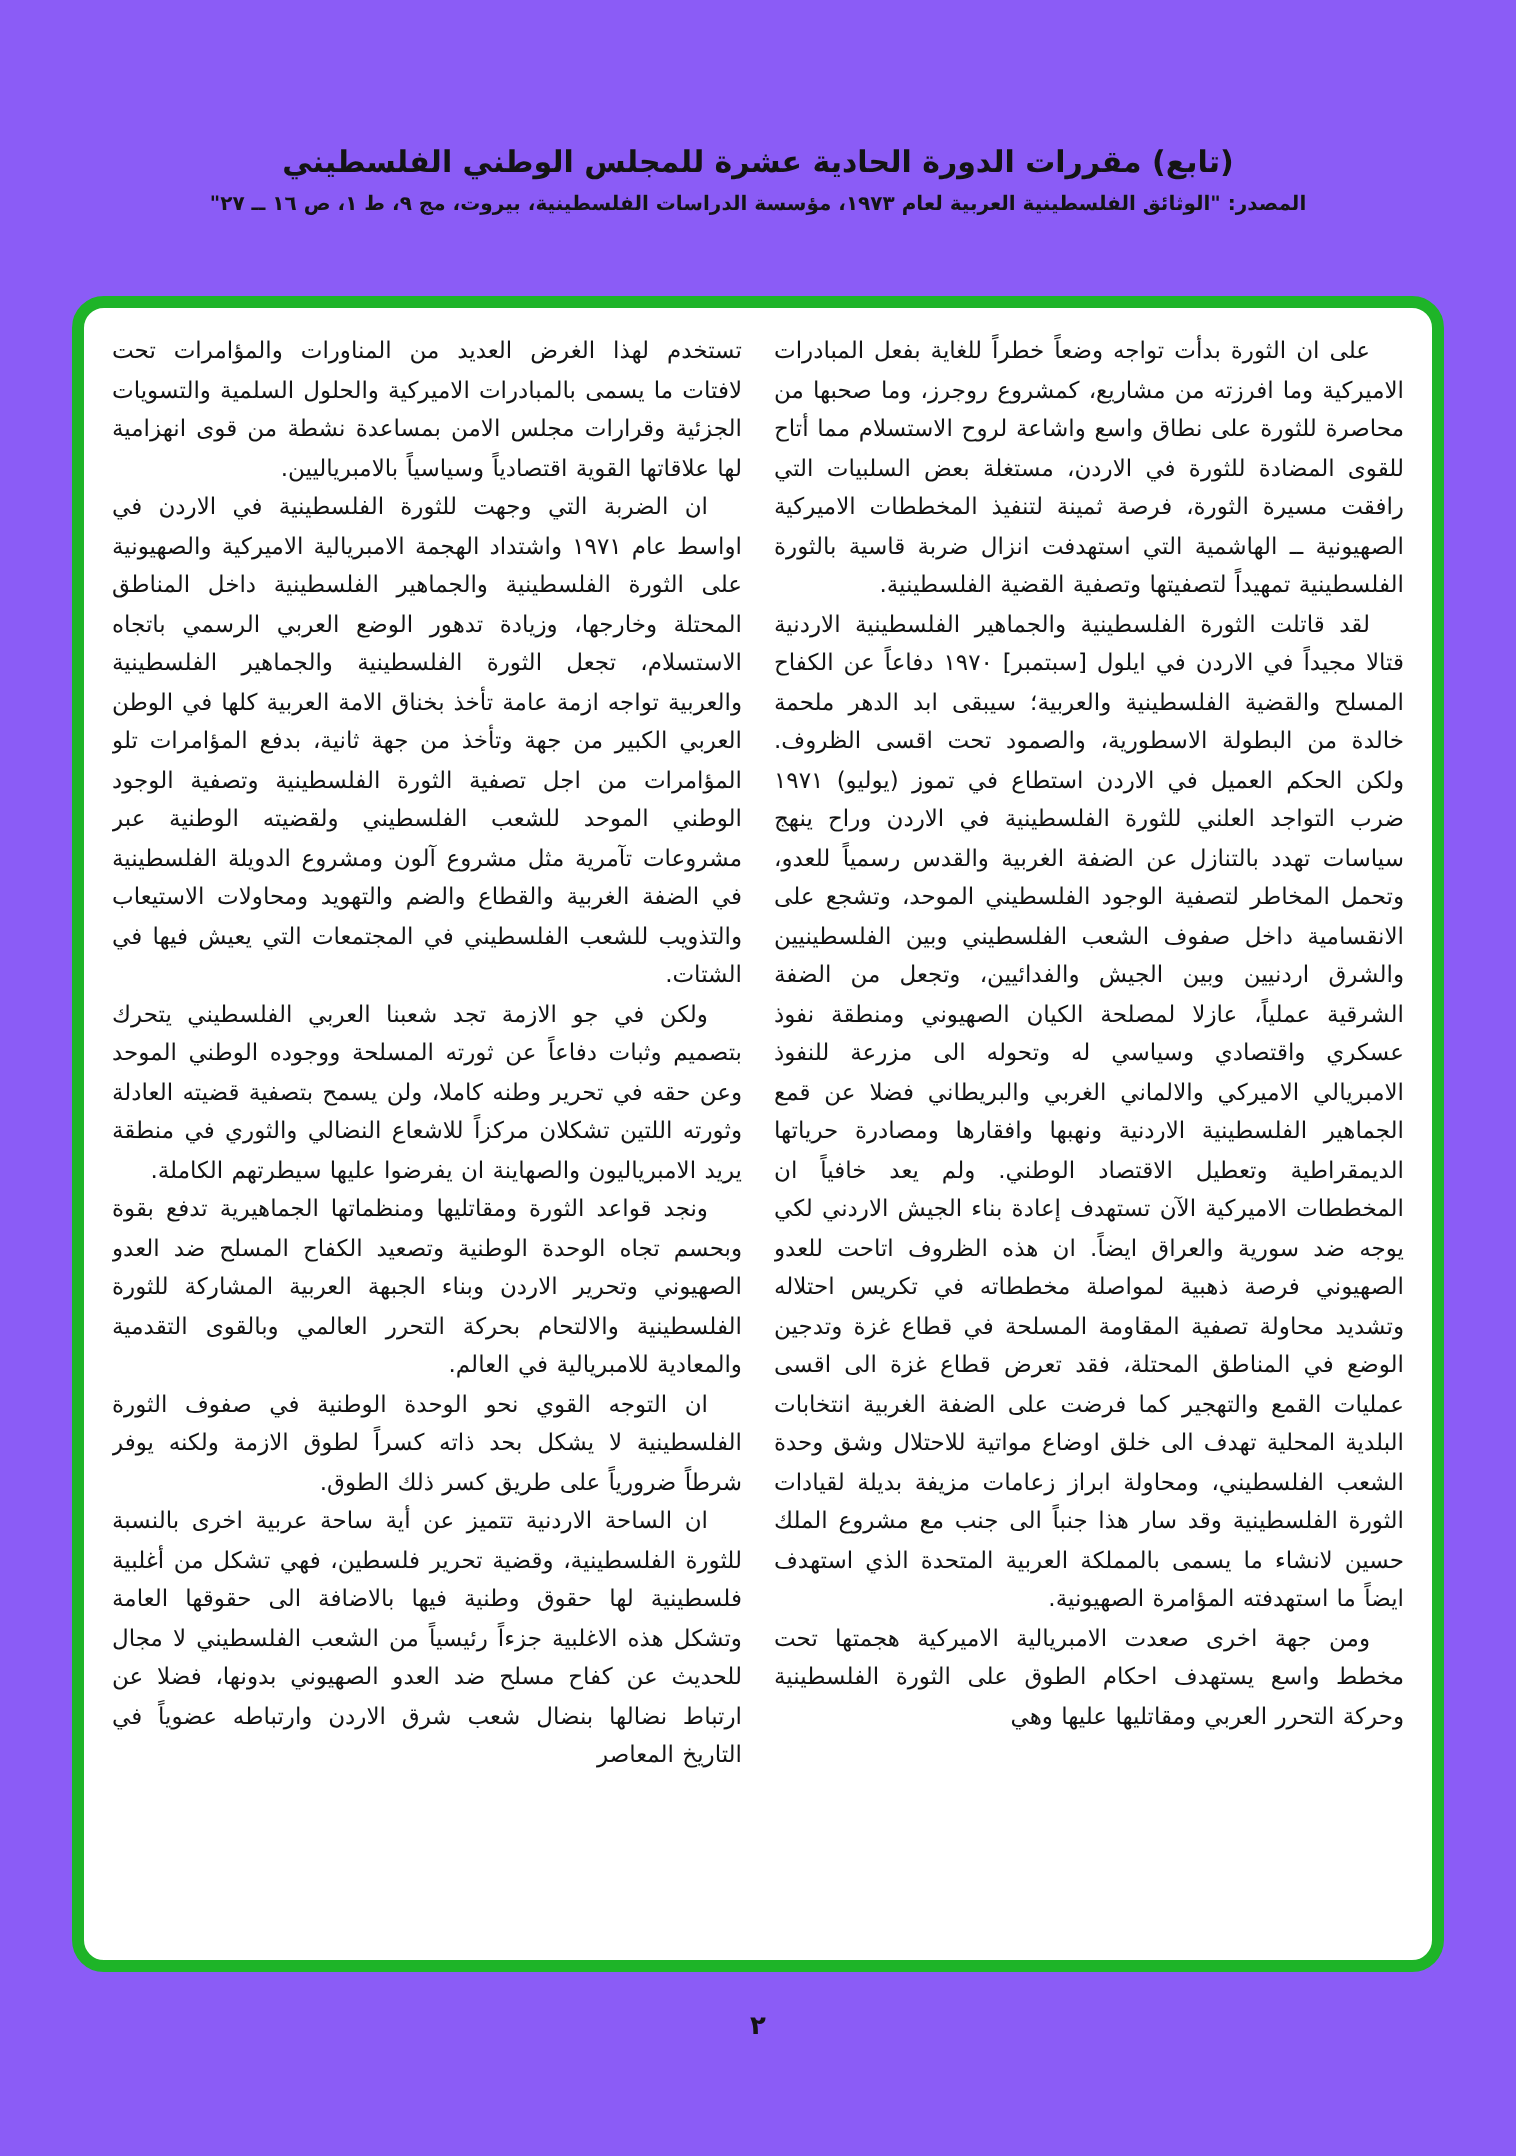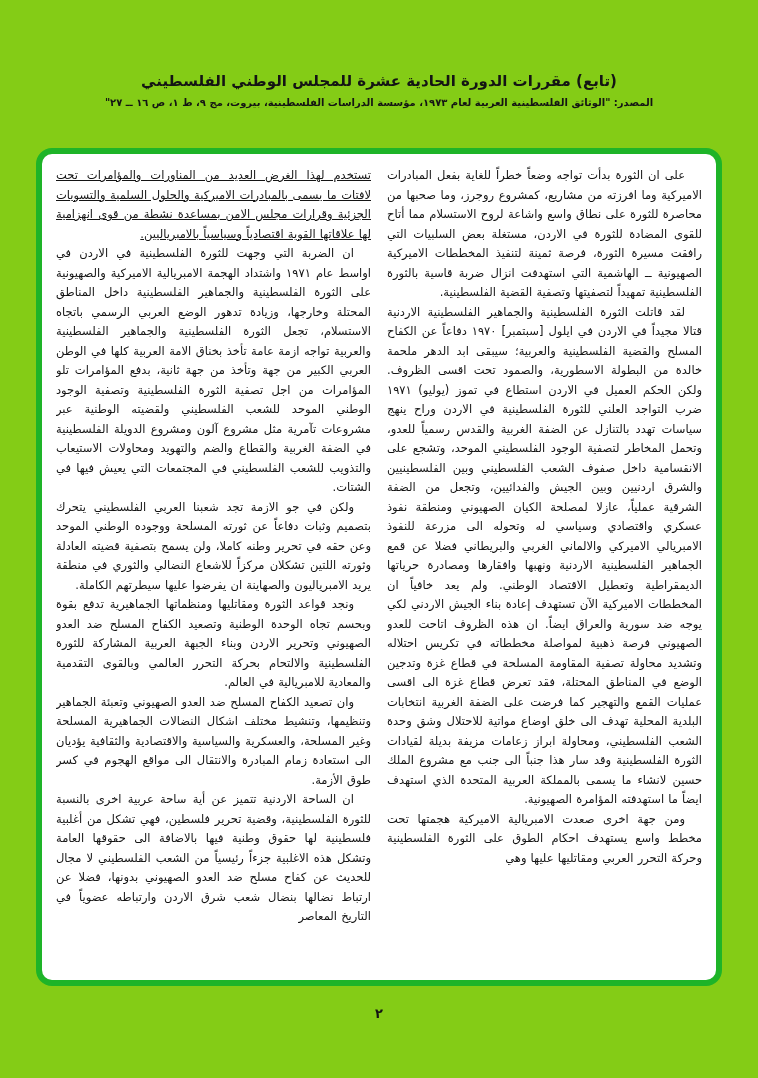--- a/index.html
+++ b/index.html
@@ -4,21 +4,21 @@
 <style>
   html, body {
     margin: 0;
     padding: 0;
     background: #ffffff;
   }
   .page {
     position: relative;
     width: 758px;
     height: 1078px;
-    background: #84cc16;
+    background: #8b5cf6;
     font-family: "DejaVu Sans", sans-serif;
     direction: rtl;
     color: #141414;
     overflow: hidden;
   }
   .header {
     position: absolute;
     top: 72px;
     right: 0;
     left: 0;
@@ -62,21 +62,20 @@
   }
   .col p {
     margin: 0;
     font-size: 11.5px;
     line-height: 19.5px;
     text-indent: 17px;
     word-spacing: 0.5px;
   }
   .col p.cont {
     text-indent: 0;
-    text-decoration: underline;
   }
   .page-number {
     position: absolute;
     top: 1006px;
     right: 0;
     left: 0;
     text-align: center;
     font-size: 13px;
     font-weight: bold;
   }
@@ -98,21 +97,21 @@
         <p>على ان الثورة بدأت تواجه وضعاً خطراً للغاية بفعل المبادرات الاميركية وما افرزته من مشاريع، كمشروع روجرز، وما صحبها من محاصرة للثورة على نطاق واسع واشاعة لروح الاستسلام مما أتاح للقوى المضادة للثورة في الاردن، مستغلة بعض السلبيات التي رافقت مسيرة الثورة، فرصة ثمينة لتنفيذ المخططات الاميركية الصهيونية ــ الهاشمية التي استهدفت انزال ضربة قاسية بالثورة الفلسطينية تمهيداً لتصفيتها وتصفية القضية الفلسطينية.</p>
         <p>لقد قاتلت الثورة الفلسطينية والجماهير الفلسطينية الاردنية قتالا مجيداً في الاردن في ايلول [سبتمبر] ١٩٧٠ دفاعاً عن الكفاح المسلح والقضية الفلسطينية والعربية؛ سيبقى ابد الدهر ملحمة خالدة من البطولة الاسطورية، والصمود تحت اقسى الظروف. ولكن الحكم العميل في الاردن استطاع في تموز (يوليو) ١٩٧١ ضرب التواجد العلني للثورة الفلسطينية في الاردن وراح ينهج سياسات تهدد بالتنازل عن الضفة الغربية والقدس رسمياً للعدو، وتحمل المخاطر لتصفية الوجود الفلسطيني الموحد، وتشجع على الانقسامية داخل صفوف الشعب الفلسطيني وبين الفلسطينيين والشرق اردنيين وبين الجيش والفدائيين، وتجعل من الضفة الشرقية عملياً، عازلا لمصلحة الكيان الصهيوني ومنطقة نفوذ عسكري واقتصادي وسياسي له وتحوله الى مزرعة للنفوذ الامبريالي الاميركي والالماني الغربي والبريطاني فضلا عن قمع الجماهير الفلسطينية الاردنية ونهبها وافقارها ومصادرة حرياتها الديمقراطية وتعطيل الاقتصاد الوطني. ولم يعد خافياً ان المخططات الاميركية الآن تستهدف إعادة بناء الجيش الاردني لكي يوجه ضد سورية والعراق ايضاً. ان هذه الظروف اتاحت للعدو الصهيوني فرصة ذهبية لمواصلة مخططاته في تكريس احتلاله وتشديد محاولة تصفية المقاومة المسلحة في قطاع غزة وتدجين الوضع في المناطق المحتلة، فقد تعرض قطاع غزة الى اقسى عمليات القمع والتهجير كما فرضت على الضفة الغربية انتخابات البلدية المحلية تهدف الى خلق اوضاع مواتية للاحتلال وشق وحدة الشعب الفلسطيني، ومحاولة ابراز زعامات مزيفة بديلة لقيادات الثورة الفلسطينية وقد سار هذا جنباً الى جنب مع مشروع الملك حسين لانشاء ما يسمى بالمملكة العربية المتحدة الذي استهدف ايضاً ما استهدفته المؤامرة الصهيونية.</p>
         <p>ومن جهة اخرى صعدت الامبريالية الاميركية هجمتها تحت مخطط واسع يستهدف احكام الطوق على الثورة الفلسطينية وحركة التحرر العربي ومقاتليها عليها وهي</p>
       </div>
 
       <div class="col">
         <p class="cont">تستخدم لهذا الغرض العديد من المناورات والمؤامرات تحت لافتات ما يسمى بالمبادرات الاميركية والحلول السلمية والتسويات الجزئية وقرارات مجلس الامن بمساعدة نشطة من قوى انهزامية لها علاقاتها القوية اقتصادياً وسياسياً بالامبرياليين.</p>
         <p>ان الضربة التي وجهت للثورة الفلسطينية في الاردن في اواسط عام ١٩٧١ واشتداد الهجمة الامبريالية الاميركية والصهيونية على الثورة الفلسطينية والجماهير الفلسطينية داخل المناطق المحتلة وخارجها، وزيادة تدهور الوضع العربي الرسمي باتجاه الاستسلام، تجعل الثورة الفلسطينية والجماهير الفلسطينية والعربية تواجه ازمة عامة تأخذ بخناق الامة العربية كلها في الوطن العربي الكبير من جهة وتأخذ من جهة ثانية، بدفع المؤامرات تلو المؤامرات من اجل تصفية الثورة الفلسطينية وتصفية الوجود الوطني الموحد للشعب الفلسطيني ولقضيته الوطنية عبر مشروعات تآمرية مثل مشروع آلون ومشروع الدويلة الفلسطينية في الضفة الغربية والقطاع والضم والتهويد ومحاولات الاستيعاب والتذويب للشعب الفلسطيني في المجتمعات التي يعيش فيها في الشتات.</p>
         <p>ولكن في جو الازمة تجد شعبنا العربي الفلسطيني يتحرك بتصميم وثبات دفاعاً عن ثورته المسلحة ووجوده الوطني الموحد وعن حقه في تحرير وطنه كاملا، ولن يسمح بتصفية قضيته العادلة وثورته اللتين تشكلان مركزاً للاشعاع النضالي والثوري في منطقة يريد الامبرياليون والصهاينة ان يفرضوا عليها سيطرتهم الكاملة.</p>
         <p>ونجد قواعد الثورة ومقاتليها ومنظماتها الجماهيرية تدفع بقوة وبحسم تجاه الوحدة الوطنية وتصعيد الكفاح المسلح ضد العدو الصهيوني وتحرير الاردن وبناء الجبهة العربية المشاركة للثورة الفلسطينية والالتحام بحركة التحرر العالمي وبالقوى التقدمية والمعادية للامبريالية في العالم.</p>
-        <p>وان تصعيد الكفاح المسلح ضد العدو الصهيوني وتعبئة الجماهير وتنظيمها، وتنشيط مختلف اشكال النضالات الجماهيرية المسلحة وغير المسلحة، والعسكرية والسياسية والاقتصادية والثقافية يؤديان الى استعادة زمام المبادرة والانتقال الى مواقع الهجوم في كسر طوق الأزمة.</p>
+        <p>ان التوجه القوي نحو الوحدة الوطنية في صفوف الثورة الفلسطينية لا يشكل بحد ذاته كسراً لطوق الازمة ولكنه يوفر شرطاً ضرورياً على طريق كسر ذلك الطوق.</p>
         <p>ان الساحة الاردنية تتميز عن أية ساحة عربية اخرى بالنسبة للثورة الفلسطينية، وقضية تحرير فلسطين، فهي تشكل من أغلبية فلسطينية لها حقوق وطنية فيها بالاضافة الى حقوقها العامة وتشكل هذه الاغلبية جزءاً رئيسياً من الشعب الفلسطيني لا مجال للحديث عن كفاح مسلح ضد العدو الصهيوني بدونها، فضلا عن ارتباط نضالها بنضال شعب شرق الاردن وارتباطه عضوياً في التاريخ المعاصر</p>
       </div>
 
     </div>
   </div>
 
   <div class="page-number">٢</div>
 
 </div>
 

